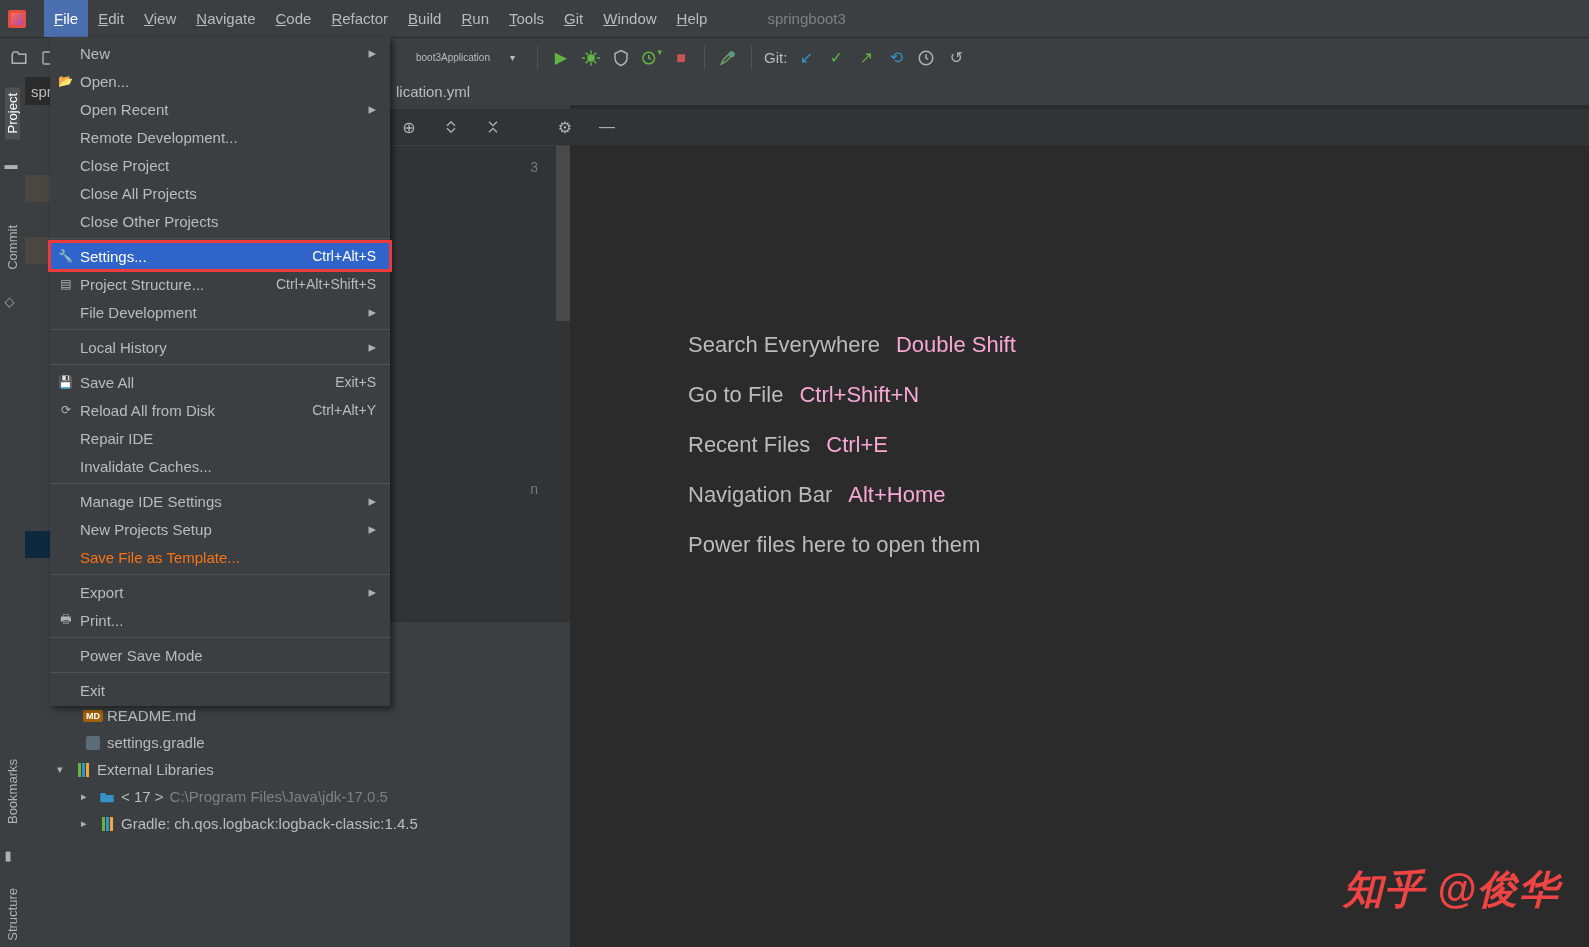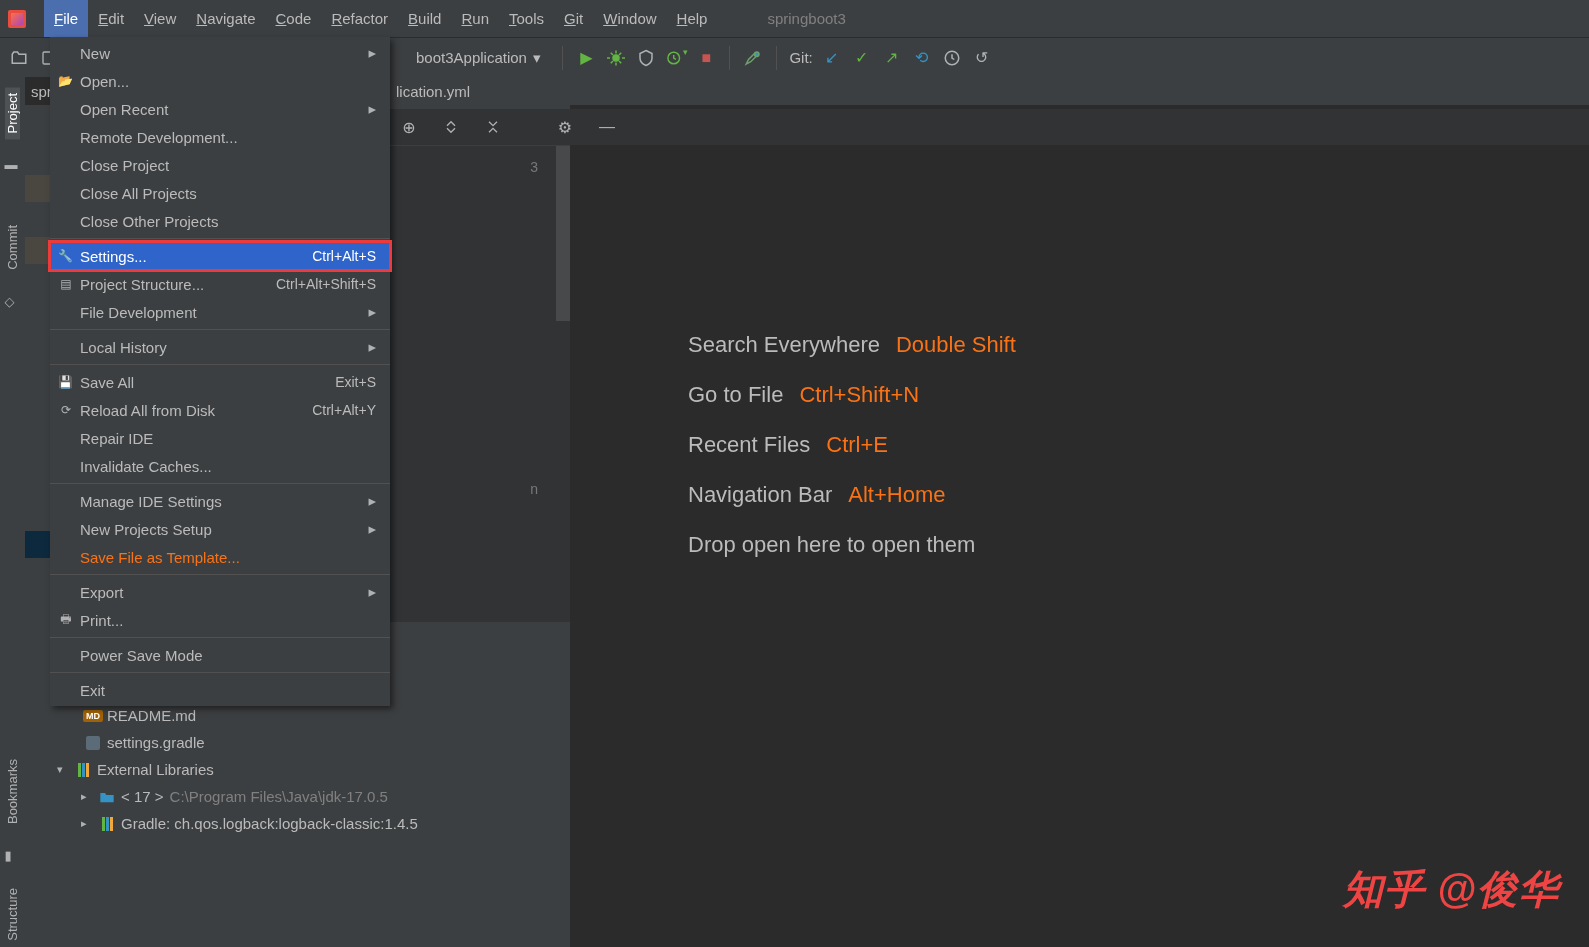--- a/index.html
+++ b/index.html
@@ -9,21 +9,21 @@
   .app-icon { width: 18px; height: 18px; background: #E84E40; border-radius: 2px; margin-right: 18px; position: relative; }
   .app-icon::after { content: ""; position:absolute; left:3px; top:3px; width:12px; height:12px; background:linear-gradient(135deg,#FF7043,#AB47BC); border-radius:1px;}
   .menubar-item { padding: 0 10px; height: 100%; display: flex; align-items: center; cursor: pointer; }
   .menubar-item.active { background: #4B6EAF; color: #fff; }
   .menubar-item .ul { text-decoration: underline; }
   .project-title { margin-left: 50px; color: #808080; font-size: 15px; }
 
   .toolbar { height: 40px; background: #3C3F41; border-top: 1px solid #2b2b2b; display: flex; align-items: center; padding: 0 8px; gap: 8px; }
   .tb-ico { width: 22px; height: 22px; display:flex; align-items:center; justify-content:center; color:#AFB1B3; font-size:16px; cursor:pointer;}
   .tb-sep { width:1px; height:24px; background:#515151; margin:0 4px;}
-  .run-combo { display:flex; align-items:center; color:#BBBBBB; font-size:15px; padding:0 10px; cursor:pointer; gap:6px;justify-content:center;}
+  .run-combo { display:flex; align-items:center; color:#BBBBBB; font-size:10px; padding:0 10px; cursor:pointer; gap:20px;justify-content:center;}
   .play { color:#62B543;} .bug{color:#62B543;} .stop{color:#C75450;}
   .git-pull{color:#3592C4;} .git-commit{color:#62B543;} .git-push{color:#62B543;} .git-update{color:#3592C4;}
 
   .left-gutter { position:absolute; left:0; top:77px; width:25px; height:calc(100% - 77px); background:#3C3F41; display:flex; flex-direction:column; align-items:center; gap:18px; padding-top:10px; font-size:13px;}
   .gutter-vert { writing-mode: vertical-rl; transform: rotate(180deg); cursor:pointer; color:#AFB1B3; padding:6px 0;}
   .gutter-vert.active { background:#4E5254; color:#fff;}
   .gutter-ico { width:16px; height:16px; color:#AFB1B3;}
 
   .crumb-bar { position:absolute; left:25px; top:77px; height:28px; display:flex; align-items:center; padding-left:6px; font-size:15px;}
   .crumb-bar span { color:#BBBBBB; }
@@ -42,21 +42,21 @@
   .dd-item.highlighted { background:#2F65CA; color:#fff; outline:3px solid #ED3B3B; outline-offset:-1px;}
   .dd-item.disabled { color:#f97316;}
   .dd-sep { height:1px; background:#515151; margin:3px 0;}
   .dd-shortcut { margin-left:auto; font-size:14px;}
   .dd-arrow { margin-left:auto; color:#AFB1B3;}
   .dd-ico { position:absolute; left:8px; width:16px; height:16px; color:#AFB1B3; display:flex; align-items:center; justify-content:center; font-size:12px;}
 
   .welcome { position:absolute; left:688px; top:320px; font-size:22px; line-height:50px;}
   .welcome-row { display:flex; gap:16px;}
   .welcome-row .lbl { color:#BBBBBB; font-size:22px;}
-  .welcome-row .key { color:#f97316; font-size:22px;}
+  .welcome-row .key { color:#f9a8d4; font-size:22px;}
   .welcome-drop { color:#BBBBBB; }
 
   .project-tree { position:absolute; left:0; top:0; width:100%; color:#BBBBBB; font-size:15px;}
   .tree-row { display:flex; align-items:center; height:27px; padding-left:10px; gap:6px; cursor:pointer;}
   .tree-toggle { color:#AFB1B3; font-size:11px; width:12px;}
   .tree-ico { width:16px; height:16px; display:inline-flex; align-items:center; justify-content:center;}
   .md-badge { background:#a16207; color:#fff; font-size:9px; padding:1px 3px; border-radius:2px; font-weight:bold;}
   .gradle-badge { width:14px; height:14px; background:#5B6B78; border-radius:2px; display:inline-block;}
   .lib-ico { display:inline-flex; gap:1px;}
   .lib-ico span{ width:3px; height:14px; background:#62B543; display:inline-block;}
@@ -278,21 +278,21 @@
     <span class="key">Ctrl+Shift+N</span>
   </div>
   <div class="welcome-row">
     <span class="lbl">Recent Files</span>
     <span class="key">Ctrl+E</span>
   </div>
   <div class="welcome-row">
     <span class="lbl">Navigation Bar</span>
     <span class="key">Alt+Home</span>
   </div>
-  <div class="welcome-drop">Drop open here to open them</div>
+  <div class="welcome-drop">Power files here to open them</div>
 </div>
 
 <div class="dropdown">
   <div class="dd-item">
       <span>New</span>
       <span class="dd-arrow">▸</span>
     </div>
   <div class="dd-item">
       <span class="dd-ico">📂</span>
       <span>Open...</span>

